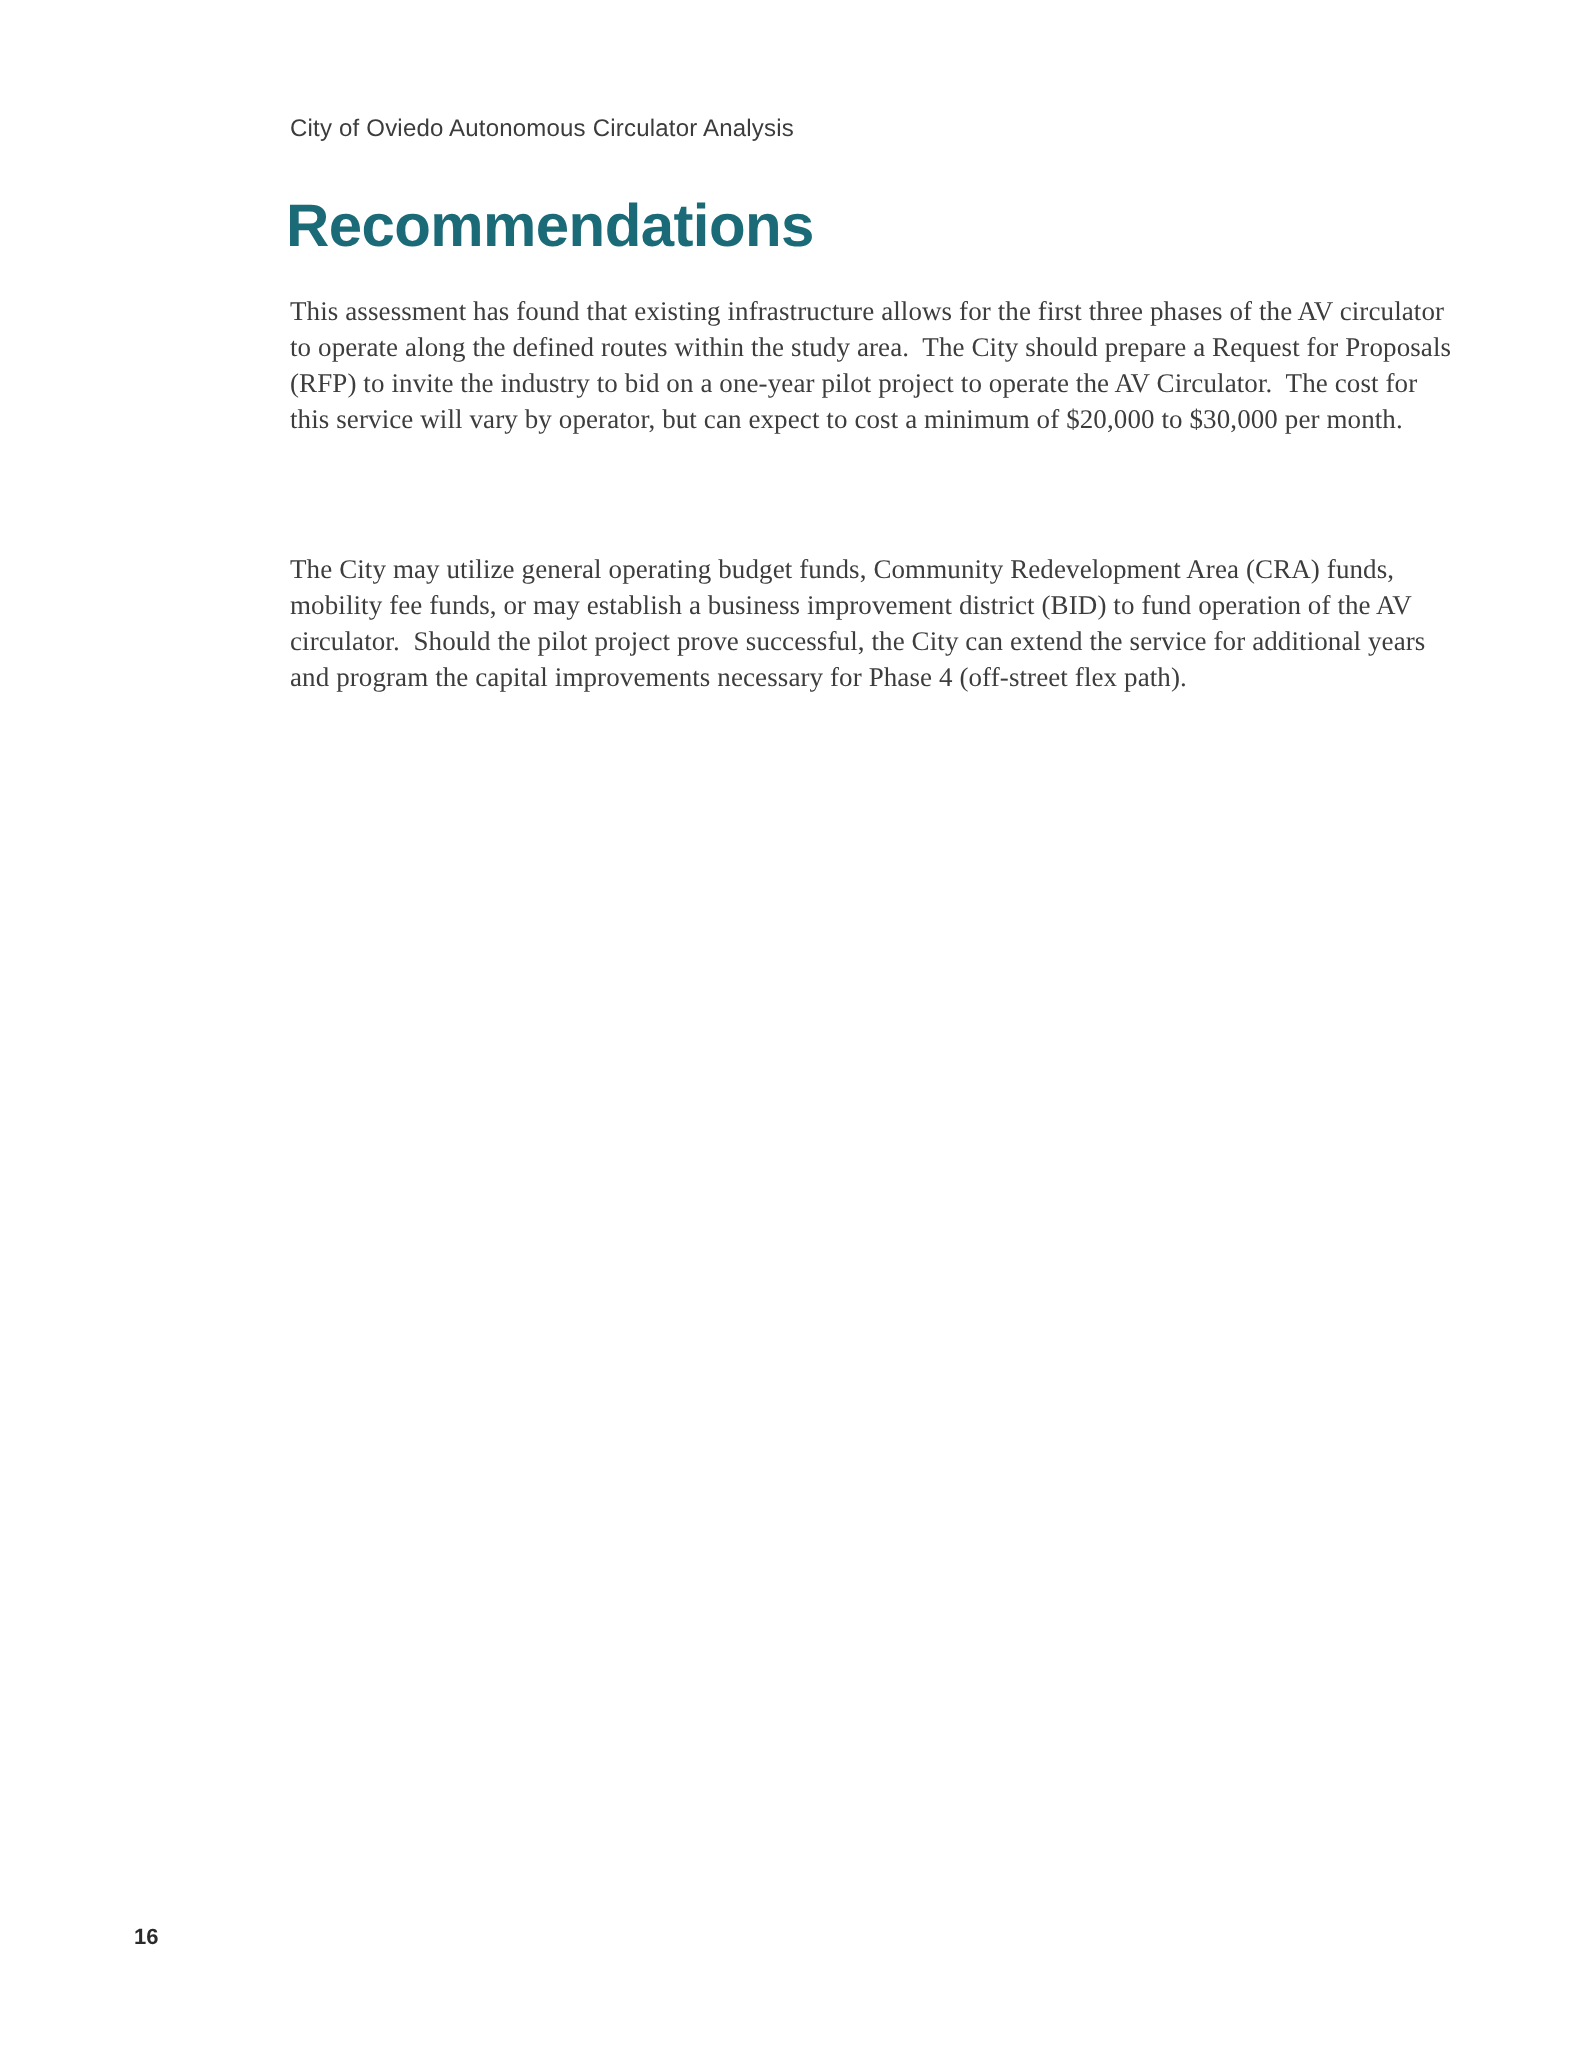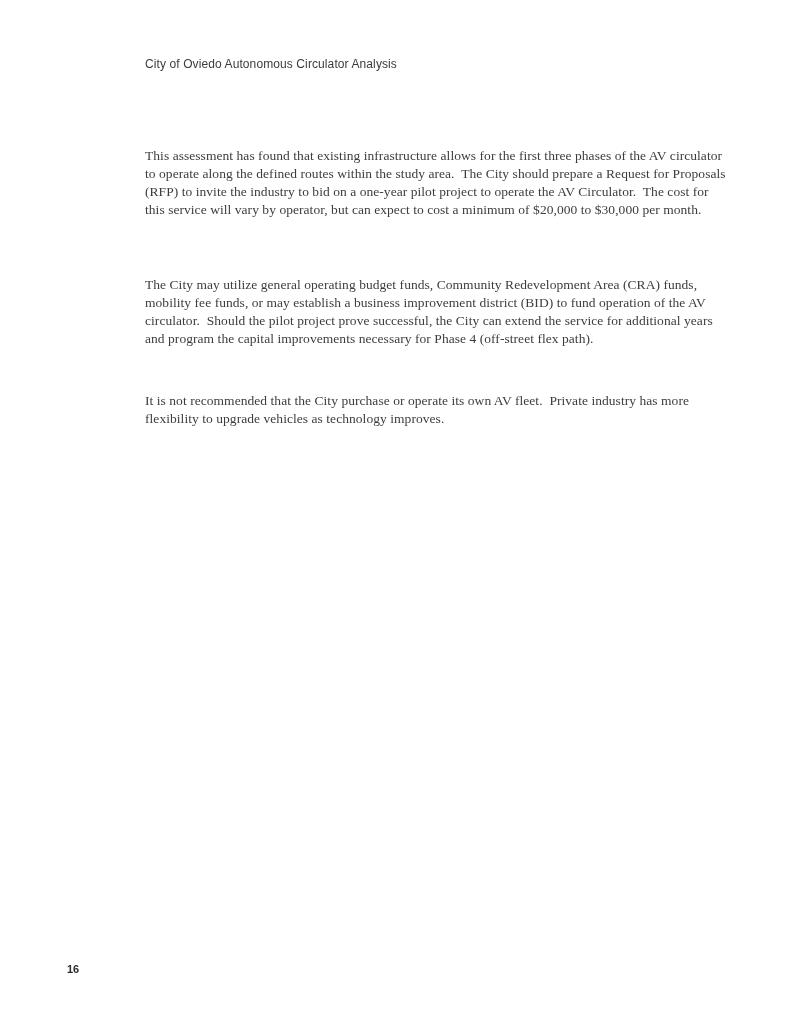--- a/index.html
+++ b/index.html
@@ -61,21 +61,21 @@
     font-weight: 700;
     color: #2b2b2b;
   }
 </style>
 </head>
 <body>
 
 <div class="page">
   <div class="running-header">City of Oviedo Autonomous Circulator Analysis</div>
 
+  <h1 class="title">Recommendations</h1>
 
   <p class="para p1">This assessment has found that existing infrastructure allows for the first three phases of the AV circulator to operate along the defined routes within the study area.  The City should prepare a Request for Proposals (RFP) to invite the industry to bid on a one-year pilot project to operate the AV Circulator.  The cost for this service will vary by operator, but can expect to cost a minimum of $20,000 to $30,000 per month.</p>
 
   <p class="para p2">The City may utilize general operating budget funds, Community Redevelopment Area (CRA) funds, mobility fee funds, or may establish a business improvement district (BID) to fund operation of the AV circulator.  Should the pilot project prove successful, the City can extend the service for additional years and program the capital improvements necessary for Phase 4 (off-street flex path).</p>
 
-  <p class="para p3">It is not recommended that the City purchase or operate its own AV fleet.  Private industry has more flexibility to upgrade vehicles as technology improves.</p>
 
   <div class="page-number">16</div>
 </div>
 
 </body></html>

